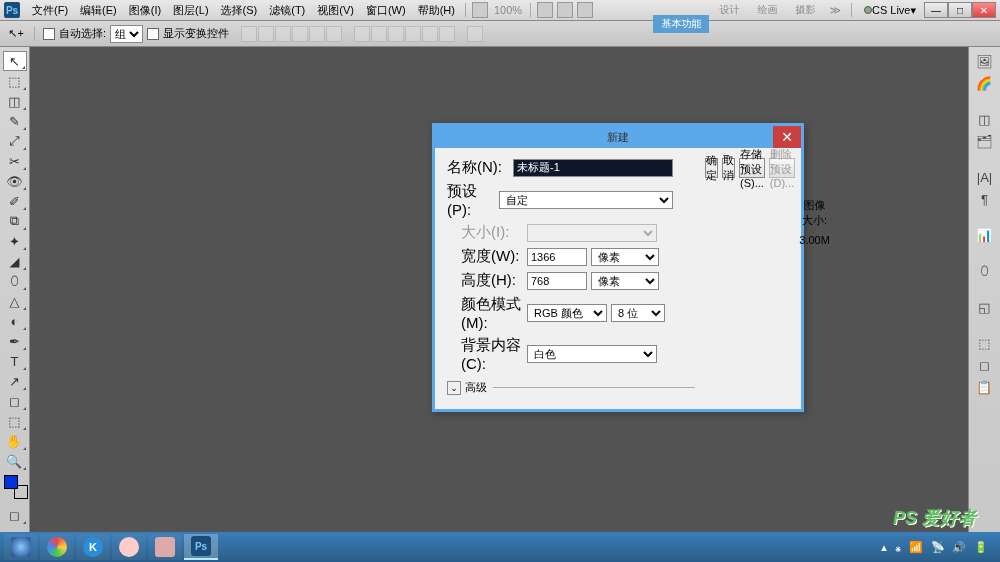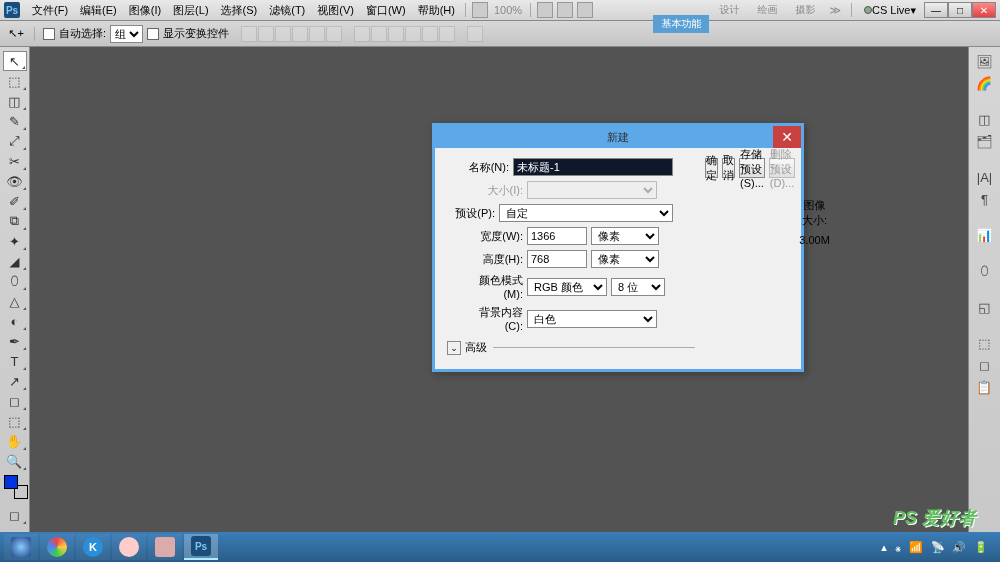--- a/index.html
+++ b/index.html
@@ -37,21 +37,21 @@
 .panel-gap{height:12px;}
 .dialog{position:absolute;left:412px;top:123px;width:372px;background:#f0f0f0;border:3px solid #5da8e8;box-shadow:2px 2px 8px rgba(0,0,0,0.3);margin-left:20px;}
 .dlg-title{height:22px;background:#5da8e8;display:flex;align-items:center;justify-content:center;position:relative;color:#333;font-size:12px;}
 .dlg-close{position:absolute;right:0;top:0;width:28px;height:22px;background:#c94040;color:#fff;display:flex;align-items:center;justify-content:center;font-size:14px;}
 .dlg-body{padding:10px 12px 14px 12px;display:flex;gap:10px;}
 .dlg-left{flex:1;}
 .dlg-right{width:84px;display:flex;gap:4px;}
 .dlg-btn{height:20px;border:1px solid #888;background:linear-gradient(#f8f8f8,#e0e0e0);display:flex;align-items:center;justify-content:center;font-size:11px;}
 .dlg-btn.disabled{color:#999;border-color:#bbb;}
 .dlg-row{display:flex;align-items:center;margin-bottom:5px;gap:4px;}
-.dlg-label{width:62px;text-align:right;font-size:11px;}
+.dlg-label{width:62px;font-size:15px;}
 .dlg-input{height:18px;border:1px solid #888;background:#fff;padding:0 3px;font-size:11px;}
 .dlg-input.selected{background:#0f172a;color:#fff;}
 .dlg-select{height:18px;border:1px solid #888;background:#fff;font-size:11px;padding:0 2px;}
 .dlg-select.disabled{background:#eee;color:#aaa;border-color:#bbb;}
 .adv-row{display:flex;align-items:center;margin-top:8px;}
 .adv-chev{width:14px;height:14px;border:1px solid #888;display:flex;align-items:center;justify-content:center;font-size:9px;margin-right:4px;}
 .adv-line{flex:1;height:1px;background:#aaa;margin-left:6px;}
 .img-size{text-align:center;margin-top:40px;font-size:11px;}
 .taskbar{position:absolute;bottom:0;left:0;right:0;height:30px;background:linear-gradient(#3a7db8,#2a5d88);display:flex;align-items:center;padding:0 4px;}
 .task-btn{width:34px;height:26px;display:flex;align-items:center;justify-content:center;background:rgba(255,255,255,0.05);margin-right:2px;}
@@ -188,27 +188,27 @@
   <div class="dlg-title">
     <span>新建</span>
     <div class="dlg-close">✕</div>
   </div>
   <div class="dlg-body">
     <div class="dlg-left">
       <div class="dlg-row">
         <span class="dlg-label">名称(N):</span>
         <input class="dlg-input selected" style="width: 160px;" value="未标题-1">
       </div>
-      <div class="dlg-row" style="padding-left:14px">
-        <span class="dlg-label" style="color:#999">大小(I):</span>
-        <select class="dlg-select disabled" style="width:130px"><option></option></select>
-      </div>
       <div class="dlg-row">
         <span class="dlg-label" style="width:48px">预设(P):</span>
         <select class="dlg-select" style="width:174px"><option>自定</option></select>
+      </div>
+      <div class="dlg-row" style="padding-left:14px">
+        <span class="dlg-label" style="color:#999">大小(I):</span>
+        <select class="dlg-select disabled" style="width:130px"><option></option></select>
       </div>
       <div class="dlg-row" style="padding-left:14px">
         <span class="dlg-label">宽度(W):</span>
         <input class="dlg-input" style="width: 60px;" value="1366">
         <select class="dlg-select" style="width:68px"><option>像素</option></select>
       </div>
       <div class="dlg-row" style="padding-left:14px">
         <span class="dlg-label">高度(H):</span>
         <input class="dlg-input" style="width: 60px;" value="768">
         <select class="dlg-select" style="width:68px"><option>像素</option></select>

